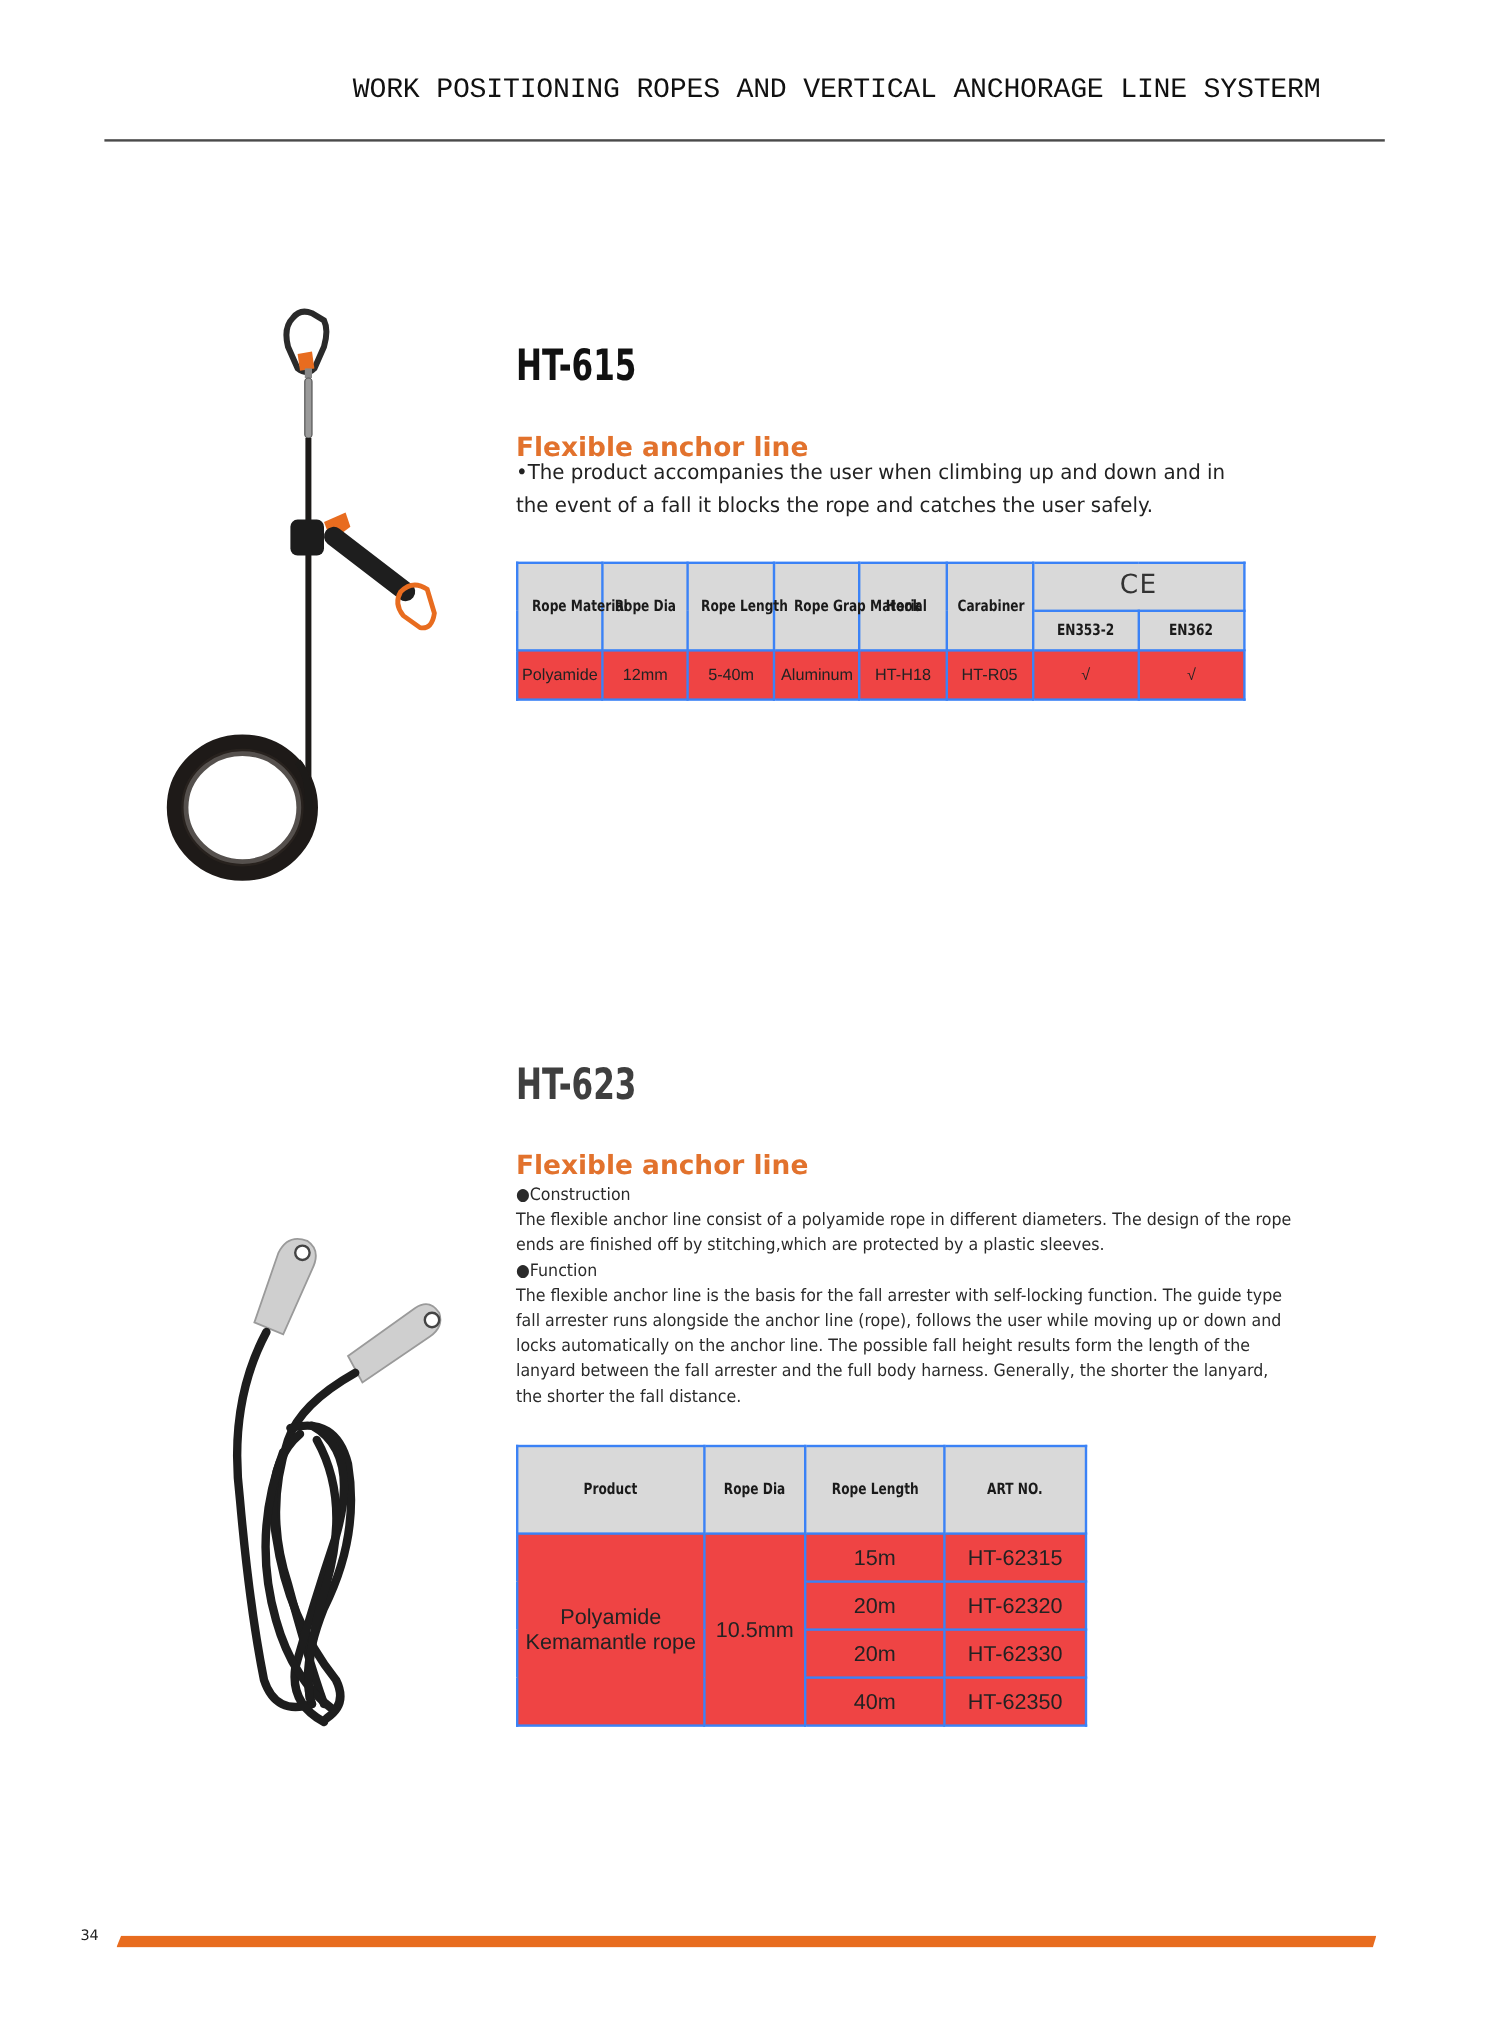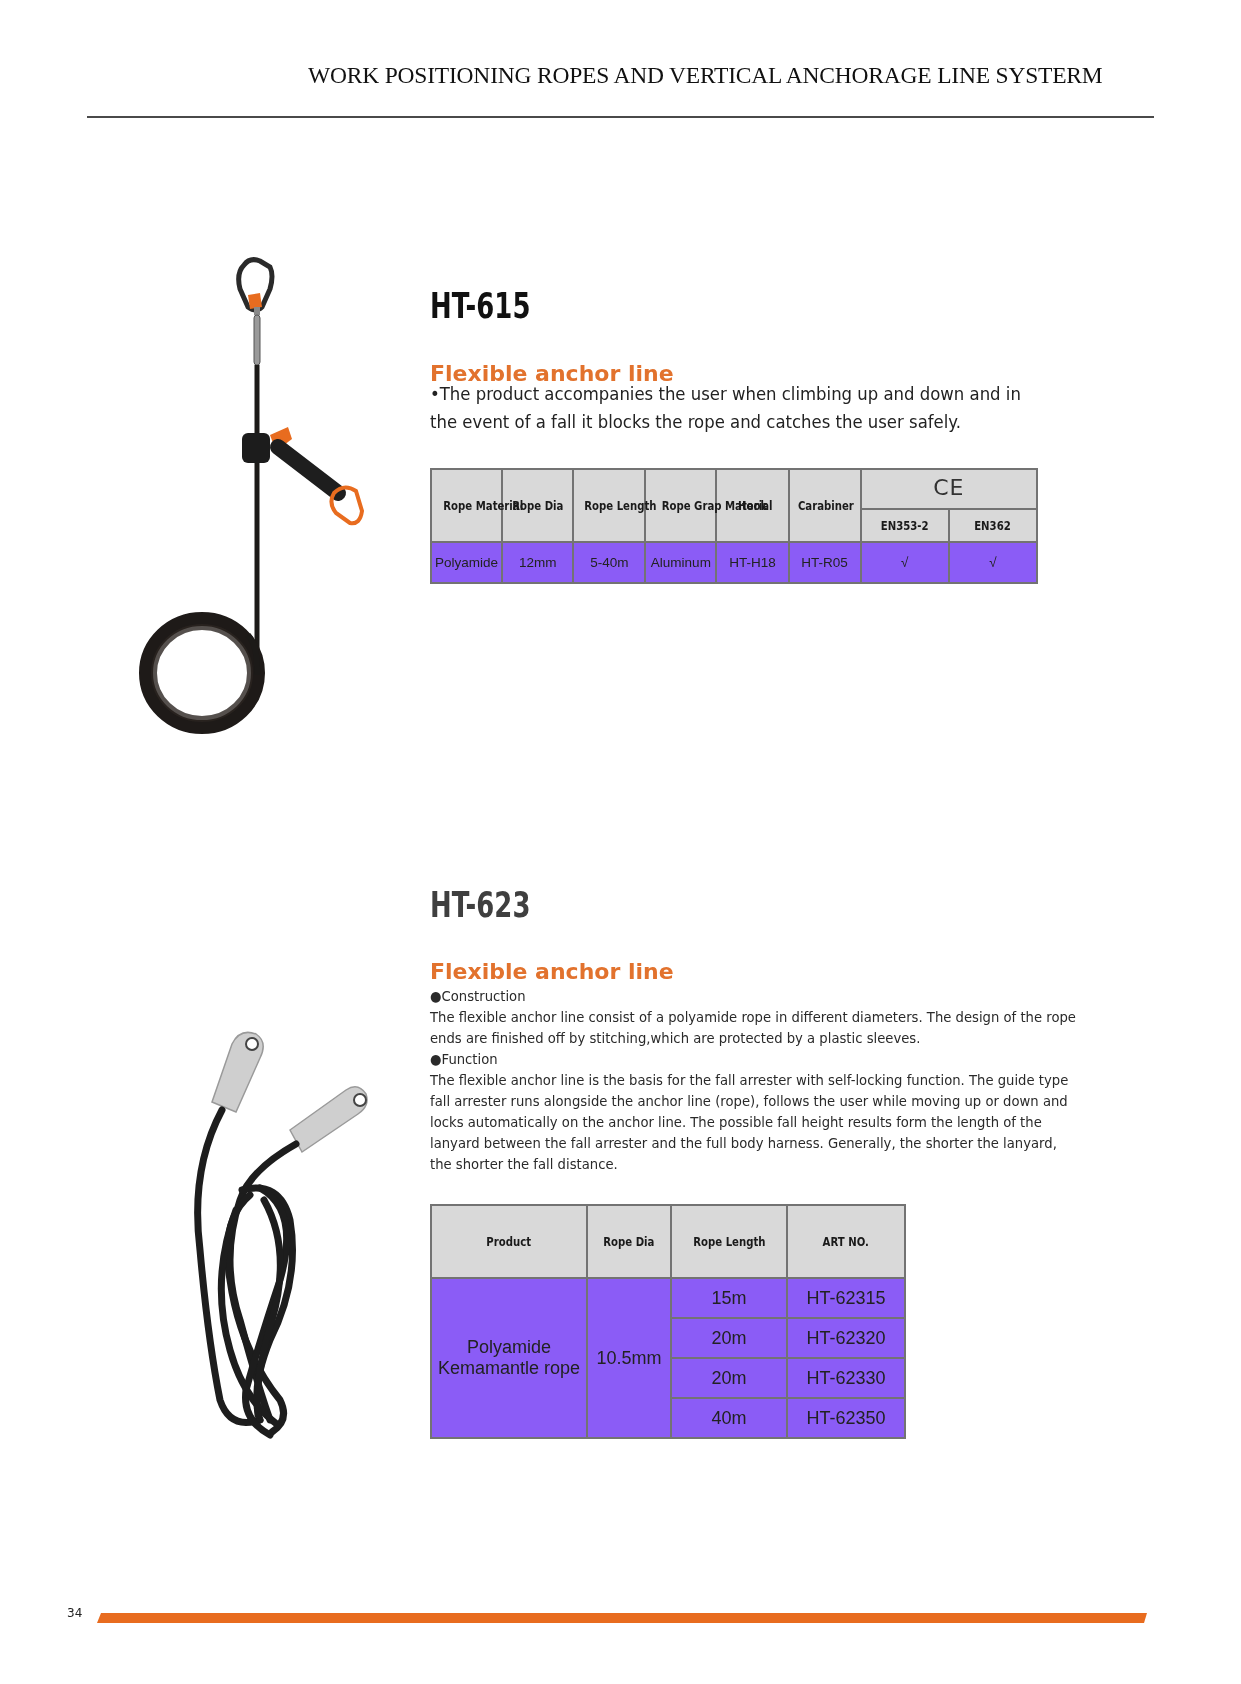--- a/index.html
+++ b/index.html
@@ -1,32 +1,32 @@
 <!DOCTYPE html>
 <html><head>
 <meta charset="utf-8">
 <style>
   html, body { margin: 0; padding: 0; background: #ffffff; }
   body { width: 1241px; height: 1684px; position: relative; overflow: hidden; font-family: "Liberation Sans", sans-serif; color: #1a1a1a; }
 
-  .header-title { position: absolute; left: 308px; top: 62px; width: 860px; font-family: Liberation Serif, serif; font-size: 23.5px; letter-spacing: -0.2px; color: #111; white-space: nowrap; }
+  .header-title { position: absolute; left: 294px; top: 62px; width: 860px; font-family: Liberation Mono, monospace; font-size: 23.5px; letter-spacing: -0.2px; color: #111; white-space: nowrap; }
   .header-rule { position: absolute; left: 87px; top: 116px; width: 1067px; height: 2px; background: #4a4a4a; }
 
   .model { position: absolute; left: 430px; font-family: "DejaVu Sans", sans-serif; font-weight: bold; font-size: 36px; transform: scaleX(0.72); transform-origin: left top; letter-spacing: 0px; color: #111; }
   .model.grey { color: #3f3f3f; }
   .subtitle { position: absolute; left: 430px; font-family: "DejaVu Sans", sans-serif; font-weight: bold; font-size: 22px; color: #e2722d; margin-top: 31px; }
   .desc1 { position: absolute; left: 430px; top: 380px; width: 620px; font-family: "DejaVu Sans", sans-serif; font-size: 17.2px; line-height: 28px; color: #222; transform: scaleX(0.96); transform-origin: left top; }
   .desc2 { position: absolute; left: 430px; top: 986px; width: 700px; font-family: "DejaVu Sans", sans-serif; font-size: 14.2px; line-height: 21px; color: #2a2a2a; transform: scaleX(0.93); transform-origin: left top; }
   .desc2 p { margin: 0; }
 
   table.spec { position: absolute; border-collapse: collapse; table-layout: fixed; }
-  table.spec th, table.spec td { border: 2px solid #737373; text-align: center; vertical-align: middle; padding: 0; }
+  table.spec th, table.spec td { border: 2px solid #3b82f6; text-align: center; vertical-align: middle; padding: 0; }
   table.spec th { background: #d9d9d9; font-family: "DejaVu Sans", sans-serif; font-weight: bold; font-size: 13px; color: #1a1a1a; line-height: 19px; }
   table.spec th .cond { display: inline-block; transform: scaleX(0.78); white-space: nowrap; }
-  table.spec td { background: #8b5cf6; font-family: "Liberation Sans", sans-serif; font-size: 13.5px; color: #222; }
+  table.spec td { background: #ef4444; font-family: "Liberation Sans", sans-serif; font-size: 13.5px; color: #222; }
 
   #table1 { left: 430px; top: 468px; width: 608px; }
   #table1 th.h-main { height: 69px; }
   #table1 th.ce { height: 38px; }
   #table1 th.en { height: 31px; }
   #table1 td { height: 39px; }
 
   #table2 { left: 430px; top: 1204px; width: 474px; }
   #table2 th { height: 71px; text-align: center; }
   #table2 td { height: 38px; font-size: 18px; margin-top: 12px; }

